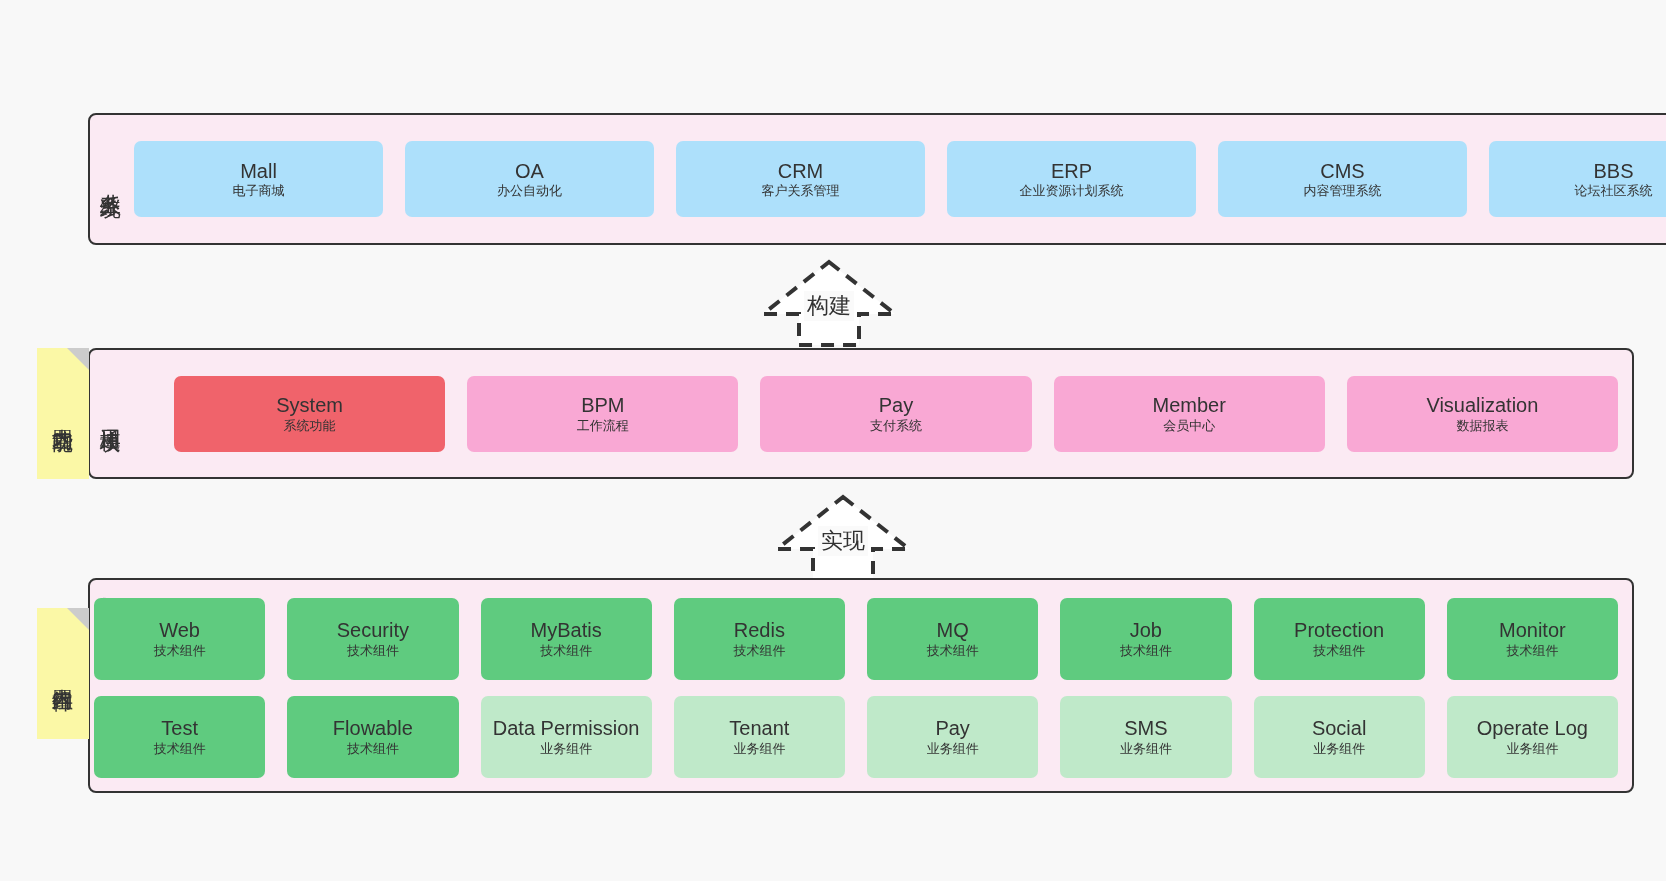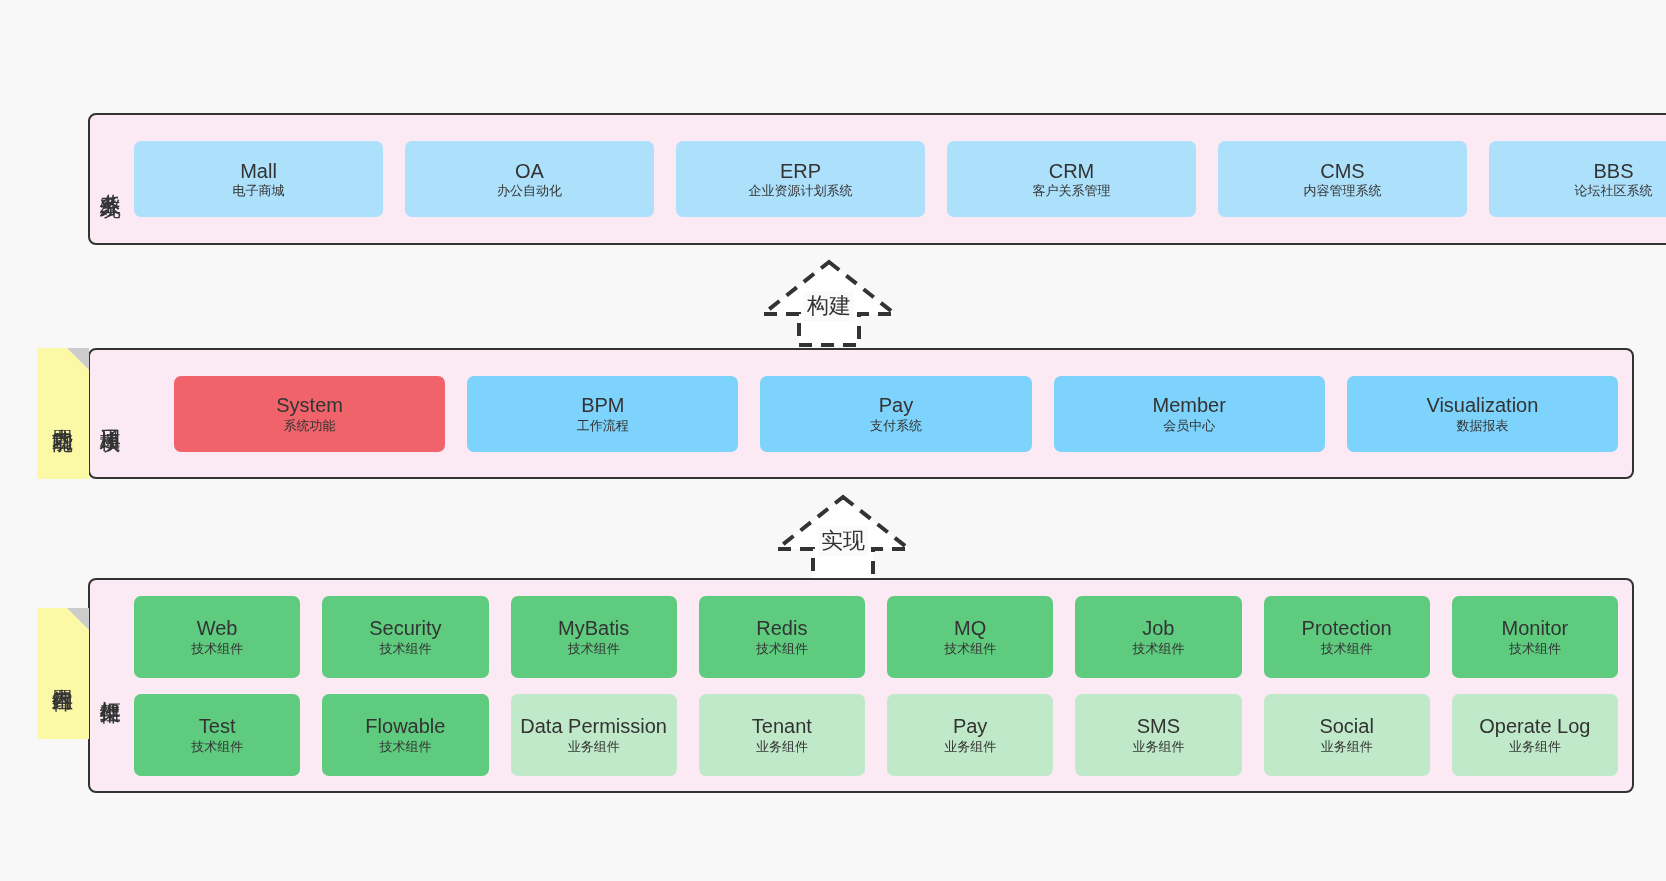--- a/index.html
+++ b/index.html
@@ -77,25 +77,25 @@
   }
   #layer-business .card-row { height: 76px; }
   #layer-business .card { background: #ade0fb; }
 
   
   #layer-modules {
     left: 88px; top: 348px; width: 1546px; height: 131px;
   }
   #layer-modules .card-row { height: 76px; }
   .card.red        { background: #f0636b; margin-left: 40px; }
-  .card.pink       { background: #7dd3fc; }
+  .card.pink       { background: #f9a8d4; }
 
   
   #layer-framework {
-    left: 88px; top: 578px; width: 1546px; height: 215px;
+    left: 88px; top: 578px; width: 1546px; height: 215px; flex-direction: column;
   }
   #layer-framework .cards-area { gap: 16px; }
   #layer-framework .card-row { height: 82px; }
   .card.green      { background: #5fcb7f; }
   .card.lightgreen { background: #bfe9c9; }
 
   
   .note {
     position: absolute;
     box-sizing: border-box;
@@ -149,26 +149,26 @@
     <div class="card-row">
       <div class="card">
         <span class="c-title">Mall</span>
         <span class="c-sub">电子商城</span>
       </div>
       <div class="card">
         <span class="c-title">OA</span>
         <span class="c-sub">办公自动化</span>
       </div>
       <div class="card">
+        <span class="c-title">CRM</span>
+        <span class="c-sub">客户关系管理</span>
+      </div>
+      <div class="card">
         <span class="c-title">ERP</span>
         <span class="c-sub">企业资源计划系统</span>
-      </div>
-      <div class="card">
-        <span class="c-title">CRM</span>
-        <span class="c-sub">客户关系管理</span>
       </div>
       <div class="card">
         <span class="c-title">CMS</span>
         <span class="c-sub">内容管理系统</span>
       </div>
       <div class="card">
         <span class="c-title">BBS</span>
         <span class="c-sub">论坛社区系统</span>
       </div>
     </div>

